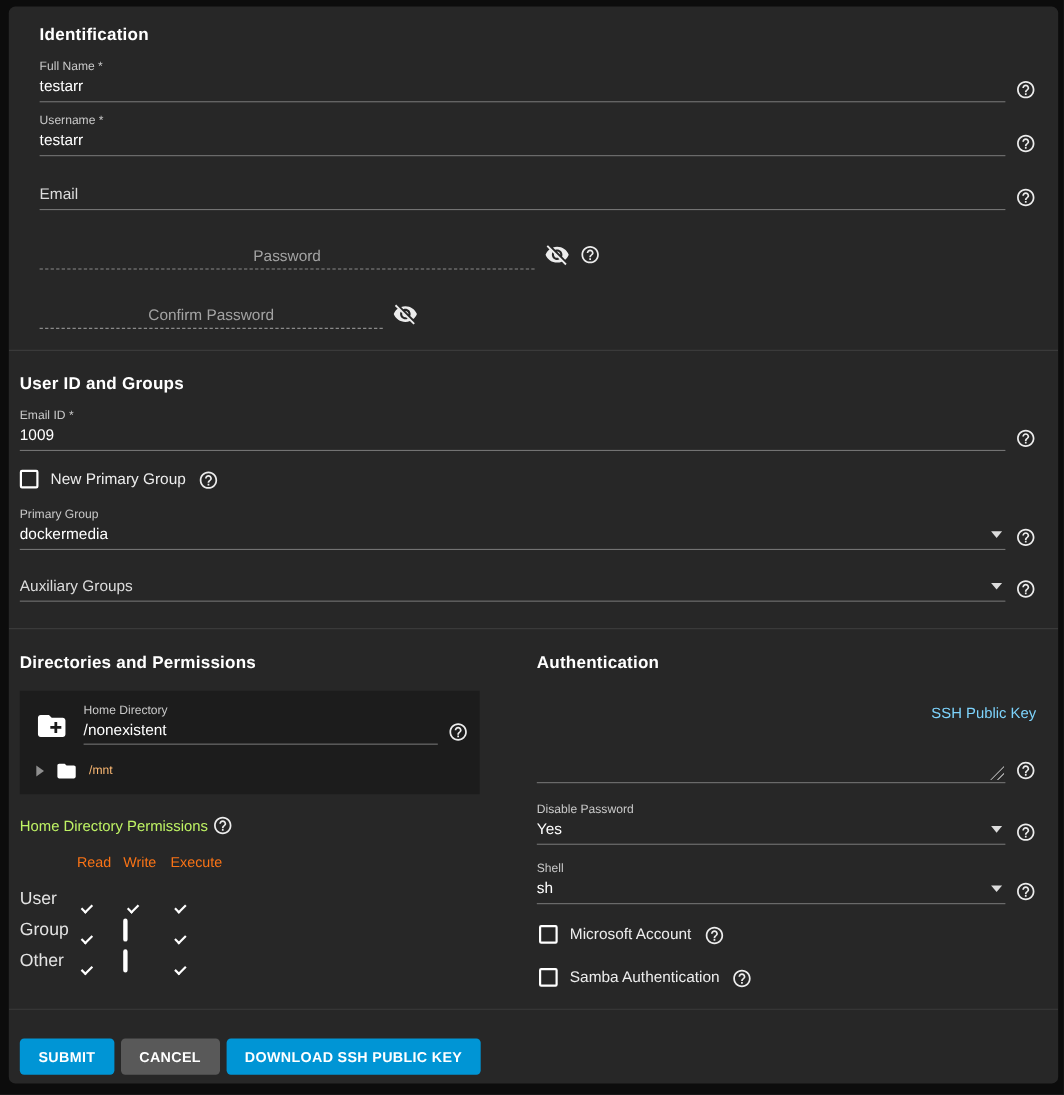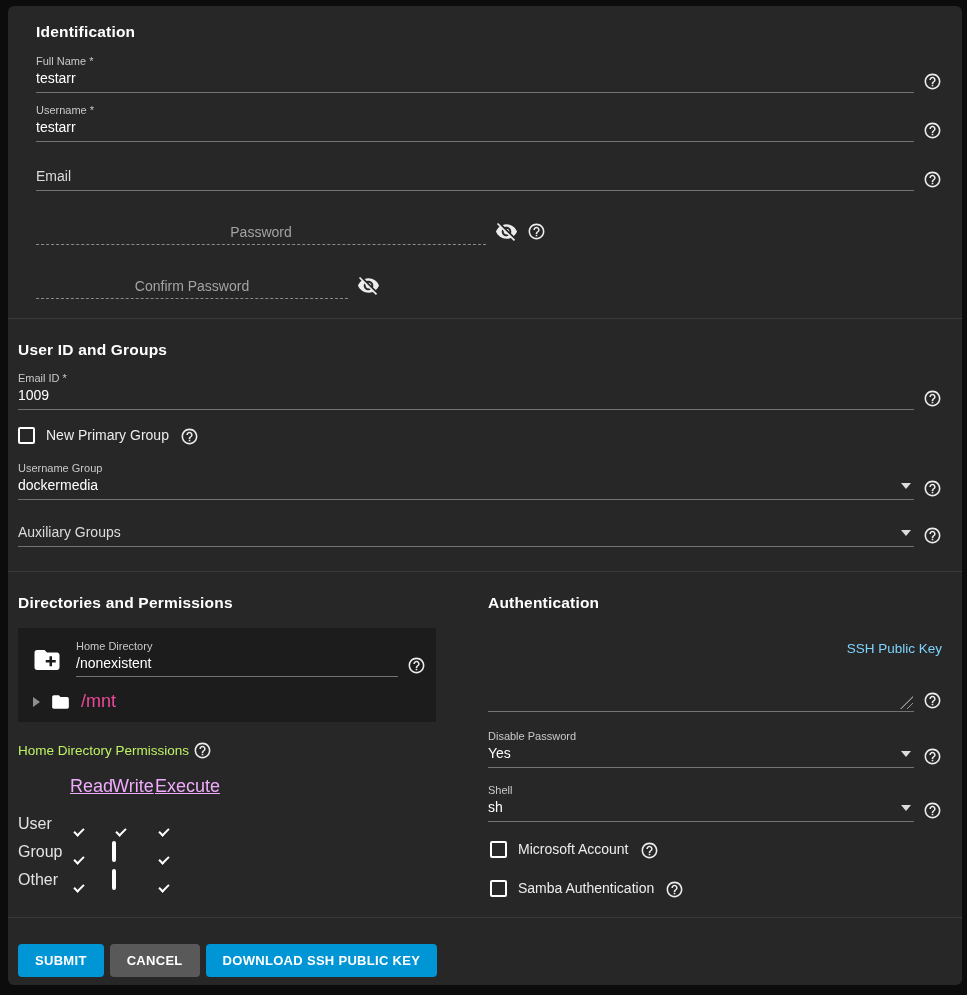--- a/index.html
+++ b/index.html
@@ -76,27 +76,27 @@
 
   .tree-panel { margin-top:16px; width:418px; height:94px; background:#1c1c1c; padding:12px 10px 0 12px; }
   .tree-home { display:flex; align-items:flex-end; }
   .folder-plus { width:34px; height:30px; flex:none; margin-right:12px; margin-bottom:2px; }
   .folder-plus svg { width:34px; height:30px; fill:#fff; }
   .tree-home .field { padding-bottom:5px; }
   .tree-mnt { display:flex; align-items:center; margin:14px 0 0 3px; }
   .tree-arrow { width:0; height:0; border-top:5px solid transparent; border-bottom:5px solid transparent; border-left:7px solid #8f8f8f; margin-right:9px; cursor:pointer; }
   .folder-ico { width:23px; height:20px; display:inline-flex; margin-right:9px; }
   .folder-ico svg { width:23px; height:20px; fill:#fff; }
-  .tree-mnt .node-label { font-size:18px; color:#ec4899; }
+  .tree-mnt .node-label { font-size:11px; color:#fdba74; }
 
   .perm-title-row { display:flex; align-items:center; margin-top:19px; gap:4px; }
   .perm-title { font-size:13.5px; color:#bef264; }
   .perm-grid { margin-top:16px; }
   .perm-hdr { display:flex; margin-bottom:13px; }
-  .perm-hdr .hcell { font-size:18px; color:#f0abfc;text-decoration:underline; }
+  .perm-hdr .hcell { font-size:13px; color:#f97316; }
   .pcol0 { width:52px; }
   .pcol1 { width:42px; }
   .pcol2 { width:43px; }
   .pcol3 { width:52px; }
   .perm-row { display:flex; align-items:center; height:28px; }
   .perm-row .rlabel { font-size:16px; color:#e3e3e3; width:52px; }
   .perm-row .pcell { width:42px; }
   .perm-row .pcell2 { width:43px; }
 
   
@@ -225,21 +225,21 @@
       <span class="cb-label">New Primary Group</span>
       <span class="help">
           <svg viewBox="0 0 24 24">
             <path d="M11 18h2v-2h-2v2zm1-16C6.48 2 2 6.48 2 12s4.48 10 10 10 10-4.48 10-10S17.52 2 12 2zm0 18c-4.41 0-8-3.59-8-8s3.59-8 8-8 8 3.59 8 8-3.59 8-8 8zm0-14c-2.21 0-4 1.79-4 4h2c0-1.1.9-2 2-2s2 .9 2 2c0 2-3 1.75-3 5h2c0-2.25 3-2.5 3-5 0-2.21-1.79-4-4-4z"></path>
           </svg>
         </span>
     </div>
 
     <div class="field-row row-primarygroup">
       <div class="field">
-        <div class="flabel">Username Group</div>
+        <div class="flabel">Primary Group</div>
         <div class="fvalue">dockermedia</div>
         <span class="sel-arrow"></span>
       </div>
       <div class="icons">
         <span class="help">
             <svg viewBox="0 0 24 24">
               <path d="M11 18h2v-2h-2v2zm1-16C6.48 2 2 6.48 2 12s4.48 10 10 10 10-4.48 10-10S17.52 2 12 2zm0 18c-4.41 0-8-3.59-8-8s3.59-8 8-8 8 3.59 8 8-3.59 8-8 8zm0-14c-2.21 0-4 1.79-4 4h2c0-1.1.9-2 2-2s2 .9 2 2c0 2-3 1.75-3 5h2c0-2.25 3-2.5 3-5 0-2.21-1.79-4-4-4z"></path>
             </svg>
           </span>
       </div>

